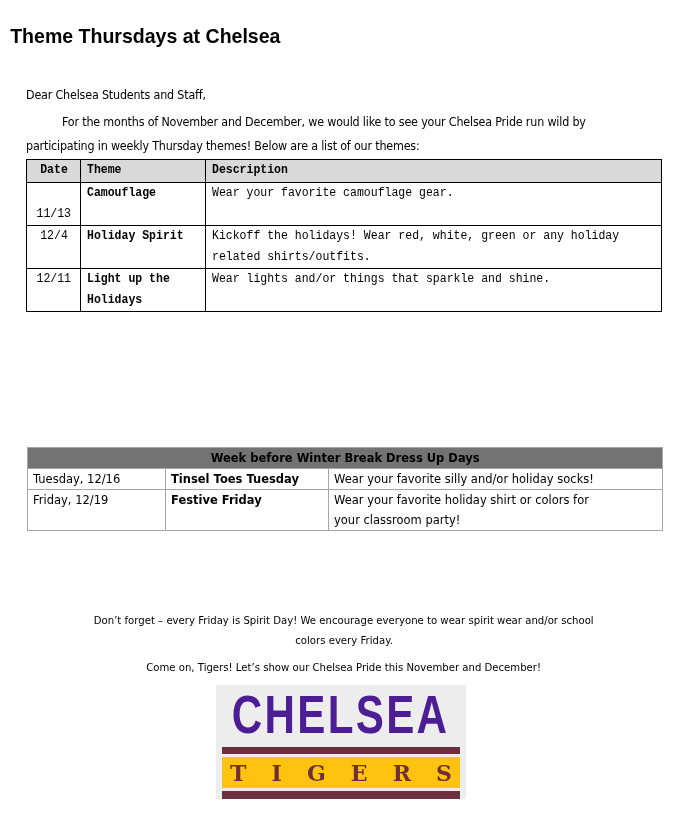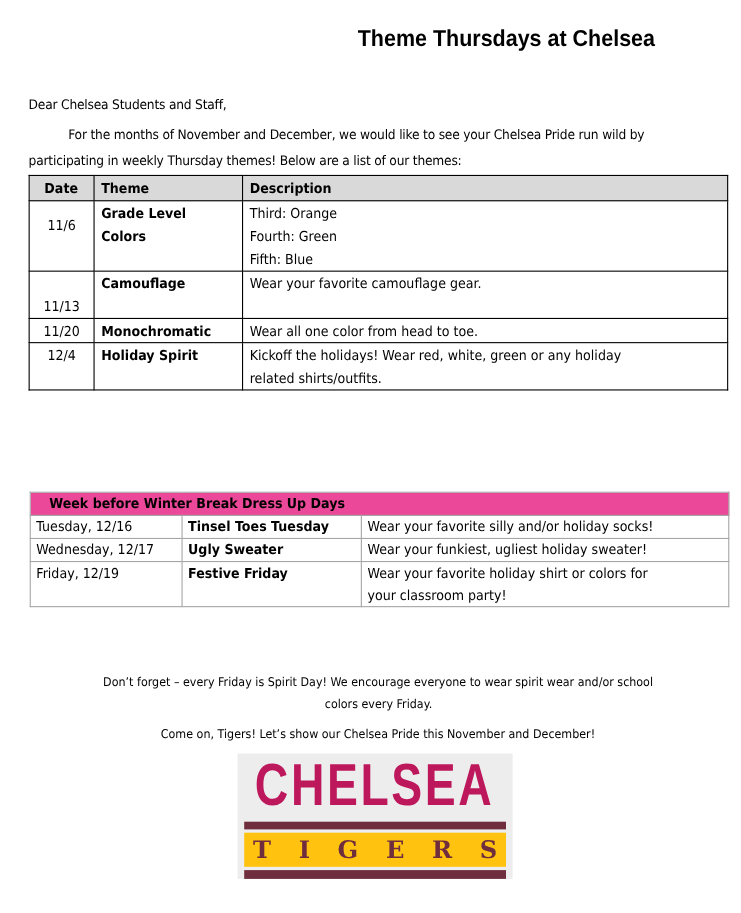--- a/index.html
+++ b/index.html
@@ -1,54 +1,54 @@
 <!DOCTYPE html>
 <html><head>
   <meta charset="utf-8">
   <style>
     html, body { margin: 0; padding: 0; background: #ffffff; }
     body {
       width: 674px; height: 830px; position: relative; overflow: hidden;
       font-family: "DejaVu Sans", sans-serif; color: #000;
     }
     .title {
-      position: absolute; left: 0; top: 24px; width: 606px; text-align: right;
+      position: absolute; left: 0; top: 24px; width: 606px; text-align: left;
       font-family: "Liberation Sans", sans-serif; font-weight: bold; font-size: 21px;
       text-underline-offset: 3px; text-decoration-thickness: 2px;
     }
     .title span { display: inline-block; transform: scaleX(0.93); }
     .p { position: absolute; font-size: 12px; line-height: 22px; letter-spacing: -0.2px; }
     .p span { display: inline-block; transform: scaleX(0.93); transform-origin: left center; white-space: nowrap; }
     .salutation { left: 26px; top: 84px; }
     .intro1 { left: 62px; top: 111px; }
     .intro2 { left: 26px; top: 135px; }
 
     table.themes {
       position: absolute; left: 26px; top: 159px; width: 636px;
-      border-collapse: collapse; font-size: 12.5px;
+      border-collapse: collapse; font-size: 12.5px; font-family: Liberation Mono, monospace;
     }
     table.themes th, table.themes td {
       border: 1px solid #000; padding: 0 6px; vertical-align: top; line-height: 21px;
       text-align: left;
     }
     table.themes th { background: #d9d9d9; font-weight: bold; height: 22px; }
     table.themes .c-date { width: 46px; text-align: center; }
     table.themes .c-theme { width: 122px; }
     table.themes td.theme { font-weight: bold; }
     .txt { display: inline-block; transform: scaleX(0.92); transform-origin: left center; white-space: nowrap; }
     .ctr { transform-origin: center center; }
 
     table.week {
       position: absolute; left: 27px; top: 447px; width: 636px;
       border-collapse: collapse; font-size: 12.5px;
     }
     table.week th, table.week td {
       border: 1px solid #a6a6a6; padding: 0 5px; vertical-align: top; line-height: 20px; text-align: left;
     }
-    table.week th { background: #ec4899; font-weight: bold; height: 20px; }
+    table.week th { background: #737373; text-align: center; font-weight: bold; height: 20px; }
     table.week .c-day { width: 127px; }
     table.week .c-theme { width: 152px; }
     table.week td.theme { font-weight: bold; }
 
     .note {
       position: absolute; left: 26px; width: 636px; text-align: center; font-size: 11px; line-height: 20px;
     }
     .note span { display: inline-block; transform: scaleX(0.92); }
     .note1 { top: 611px; }
     .note2 { top: 631px; }
@@ -84,74 +84,64 @@
 
 <table class="themes">
   <thead>
     <tr>
       <th class="c-date"><span class="txt ctr">Date</span></th>
       <th class="c-theme"><span class="txt">Theme</span></th>
       <th><span class="txt">Description</span></th>
     </tr>
   </thead>
   <tbody>
-    <tr>
-      <td class="c-date" style="vertical-align:middle;padding-bottom:21px;"><span class="txt ctr">11/6</span></td>
-      <td class="theme"><span class="txt">Grade Level</span><br><span class="txt">Colors</span></td>
-      <td><span class="txt">Third: Orange</span><br><span class="txt">Fourth: Green</span><br><span class="txt">Fifth: Blue</span></td>
-    </tr>
     <tr style="height:43px;">
       <td class="c-date" style="vertical-align:bottom;"><span class="txt ctr">11/13</span></td>
       <td class="theme"><span class="txt">Camouflage</span></td>
       <td><span class="txt">Wear your favorite camouflage gear.</span></td>
     </tr>
     <tr>
-      <td class="c-date"><span class="txt ctr">11/20</span></td>
-      <td class="theme"><span class="txt">Monochromatic</span></td>
-      <td><span class="txt">Wear all one color from head to toe.</span></td>
-    </tr>
-    <tr>
       <td class="c-date"><span class="txt ctr">12/4</span></td>
       <td class="theme"><span class="txt">Holiday Spirit</span></td>
       <td><span class="txt">Kickoff the holidays! Wear red, white, green or any holiday</span><br><span class="txt">related shirts/outfits.</span></td>
+    </tr>
+    <tr>
+      <td class="c-date"><span class="txt ctr">12/11</span></td>
+      <td class="theme"><span class="txt">Light up the</span><br><span class="txt">Holidays</span></td>
+      <td><span class="txt">Wear lights and/or things that sparkle and shine.</span></td>
     </tr>
   </tbody>
 </table>
 
 <table class="week">
   <thead>
     <tr>
       <th colspan="3"><span class="txt ctr">Week before Winter Break Dress Up Days</span></th>
     </tr>
   </thead>
   <tbody>
     <tr>
       <td class="c-day"><span class="txt">Tuesday, 12/16</span></td>
       <td class="c-theme theme"><span class="txt">Tinsel Toes Tuesday</span></td>
       <td><span class="txt">Wear your favorite silly and/or holiday socks!</span></td>
     </tr>
     <tr>
-      <td class="c-day"><span class="txt">Wednesday, 12/17</span></td>
-      <td class="c-theme theme"><span class="txt">Ugly Sweater</span></td>
-      <td><span class="txt">Wear your funkiest, ugliest holiday sweater!</span></td>
-    </tr>
-    <tr>
       <td class="c-day"><span class="txt">Friday, 12/19</span></td>
       <td class="c-theme theme"><span class="txt">Festive Friday</span></td>
       <td><span class="txt">Wear your favorite holiday shirt or colors for</span><br><span class="txt">your classroom party!</span></td>
     </tr>
   </tbody>
 </table>
 
 <div class="note note1"><span>Don’t forget – every Friday is Spirit Day!  We encourage everyone to wear spirit wear and/or school</span></div>
 <div class="note note2"><span>colors every Friday.</span></div>
 <div class="note note3"><span>Come on, Tigers!  Let’s show our Chelsea Pride this November and December!</span></div>
 
 <div class="logo">
-  <div class="logo-top" style="color:#be185d;">
+  <div class="logo-top" style="color:#4c1d95;">
       <span>CHELSEA</span>
     </div>
   <div class="bar bar1" style="background:#6E2E3E;"></div>
   <div class="logo-band" style="background:#FFC20E;color:#6E2E3E;">
     <span>T</span>
     <span>I</span>
     <span>G</span>
     <span>E</span>
     <span>R</span>
     <span>S</span>

